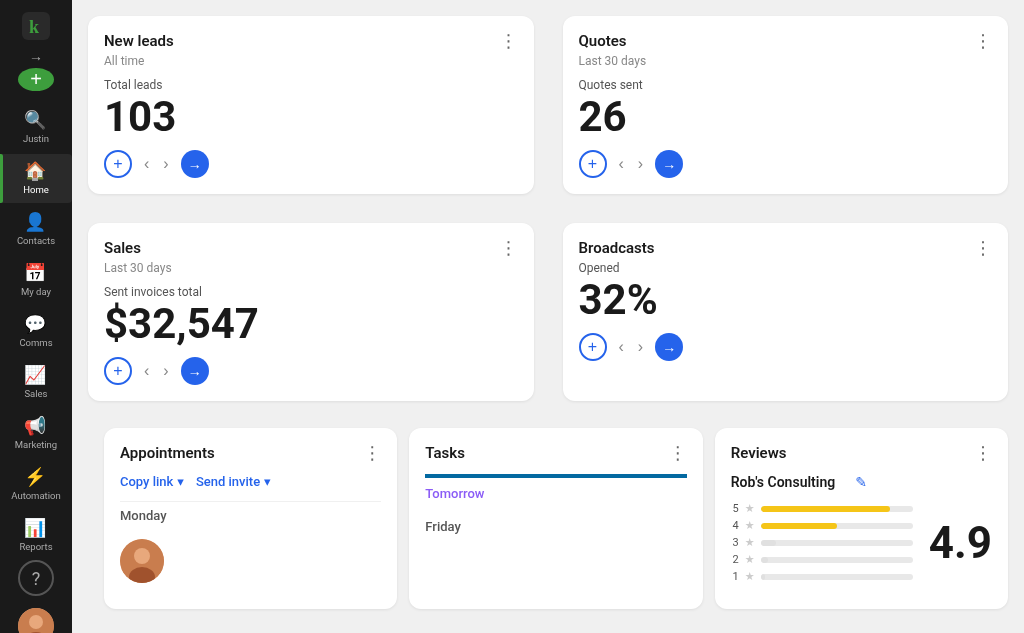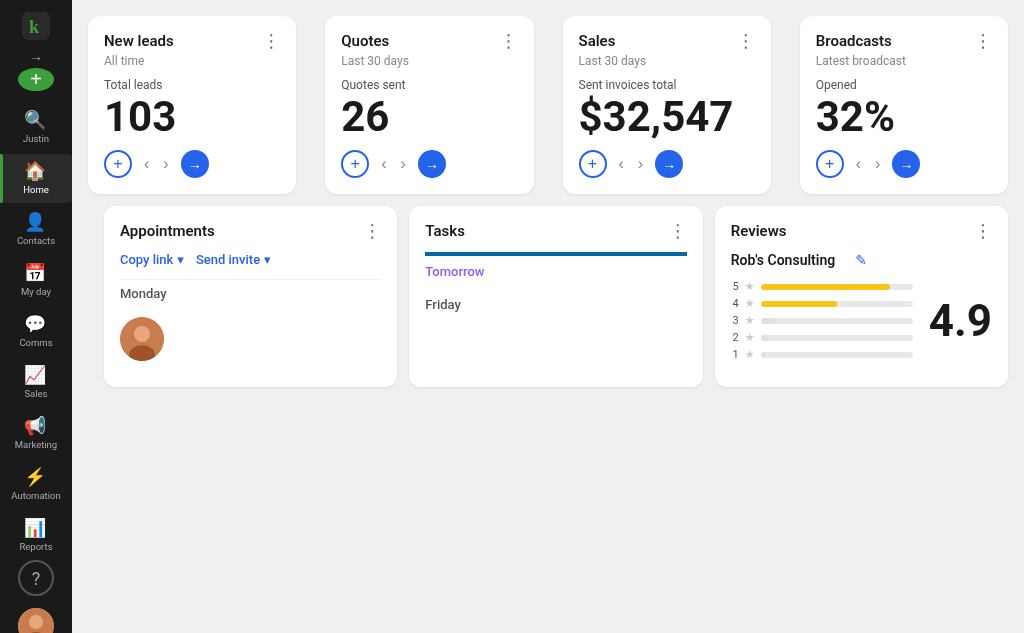--- a/index.html
+++ b/index.html
@@ -115,23 +115,23 @@
     .main {
       flex: 1;
       overflow-y: auto;
       padding: 16px;
       background: #f0f0f0;
     }
 
     
     .cards-row {
       display: grid;
-      grid-template-columns: repeat(4, 1fr);
+      grid-template-columns: repeat(2, 1fr);
       gap: 29px;
-      margin-bottom: 12px;
+      margin-bottom: 27px;
     }
     .card {
       background: white;
       border-radius: 12px;
       padding: 16px;
       box-shadow: 0 1px 3px rgba(0,0,0,0.08);
     }
     .card-header {
       display: flex;
       justify-content: space-between;
@@ -525,21 +525,20 @@
         <button class="card-nav-btn">›</button>
         <button class="card-arrow-btn">→</button>
       </div>
     </div>
 
     <div class="card">
       <div class="card-header">
         <span class="card-title">Broadcasts</span>
         <span class="card-menu">⋮</span>
       </div>
-      <div class="card-subtitle">Latest broadcast</div>
       <div class="card-metric-label">Opened</div>
       <div class="card-value">32%</div>
       <div class="card-actions">
         <button class="card-action-btn">+</button>
         <button class="card-nav-btn">‹</button>
         <button class="card-nav-btn">›</button>
         <button class="card-arrow-btn">→</button>
       </div>
     </div>
   </div>

